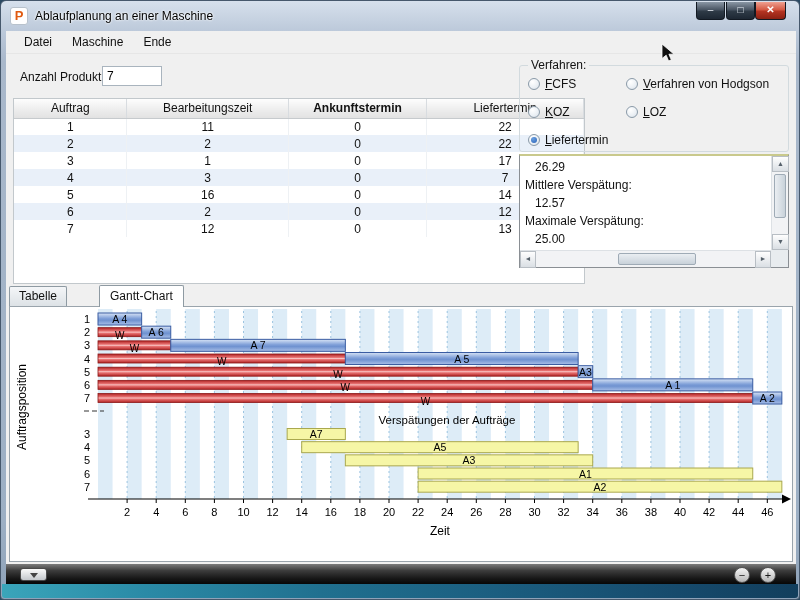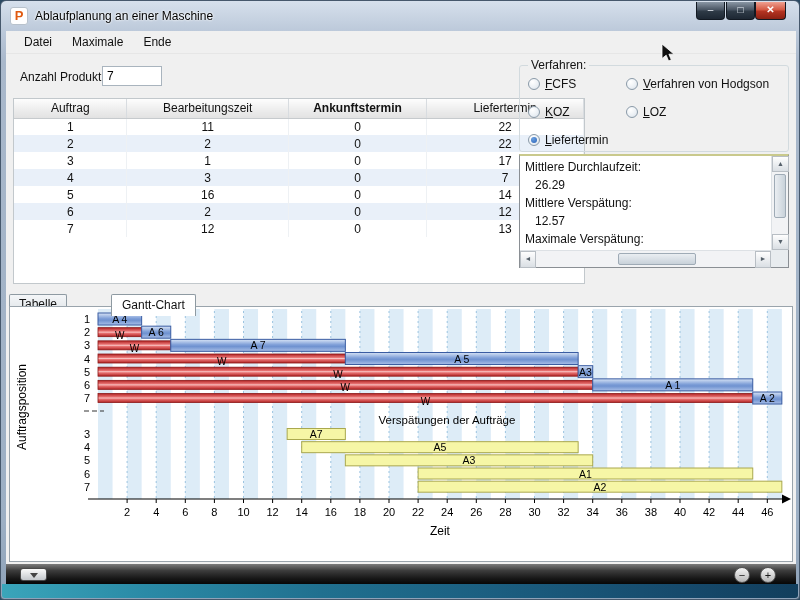--- a/index.html
+++ b/index.html
@@ -61,21 +61,21 @@
   .sb-v .up{top:0;left:0;}
   .sb-v .down{bottom:0;left:0;}
   .sb-h .left{left:0;top:0;width:16px;height:17px;}
   .sb-h .right{right:0;top:0;width:16px;height:17px;}
   .sb-thumb-v{position:absolute;left:2px;right:2px;top:18px;height:44px;border:1px solid #9fabb6;
     border-radius:2px;background:linear-gradient(90deg,#eaeef2,#c9d2da);}
   .sb-thumb-h{position:absolute;top:2px;bottom:2px;left:98px;width:78px;border:1px solid #9fabb6;
     border-radius:2px;background:linear-gradient(#eaeef2,#c9d2da);}
   .sb-corner{position:absolute;right:0;bottom:0;width:17px;height:17px;background:#e8ecef;}
   
-  .tabbar{position:absolute;left:3px;top:240px;height:21px;display:flex;align-items:flex-start;gap:12px;}
+  .tabbar{position:absolute;left:3px;top:231px;height:21px;display:flex;align-items:center;}
   .tab{font-size:12px;padding:2px 9px 3px;background:linear-gradient(#f4f6f8,#dde2e6);
     border:1px solid #8e9aa2;border-bottom:none;border-radius:2px 2px 0 0;margin-right:2px;}
   .tab.active{background:#fff;padding:3px 10px 4px;position:relative;z-index:4;margin-bottom:-1px;margin-left:30px;}
   .chart-panel{position:absolute;left:3px;top:252px;width:784px;height:256px;background:#fff;
     border:1px solid #9aa4ac;z-index:2;}
   .chart-panel svg{display:block;font-family:"Liberation Sans",sans-serif;}
   
   .bottom-bar{position:absolute;left:5px;top:563px;width:790px;height:22px;
     background:linear-gradient(#7c7c7c,#3c3c3c 30%,#181818 65%,#000);}
   .bb-thumb{position:absolute;left:14px;top:4px;width:27px;height:13px;border:1px solid #4a4a4a;
@@ -99,21 +99,21 @@
   <div class="titlebar">
     <div class="app-icon">P</div>
     <div class="title-text">Ablaufplanung an einer Maschine</div>
     <div class="win-btn min">–</div>
     <div class="win-btn max">□</div>
     <div class="win-btn close">✕</div>
   </div>
 
   <div class="menubar" id="menubar">
       <span class="menu-item">Datei</span>
-      <span class="menu-item">Maximale</span>
+      <span class="menu-item">Maschine</span>
       <span class="menu-item">Ende</span>
     </div>
 
   <div class="client">
 
     <div class="anzahl-label">Anzahl Produkte</div>
     <input class="anzahl-input" value="7" style="">
 
     <div class="tbl-wrap">
       <table class="grid">
@@ -192,21 +192,21 @@
             <span><u>L</u>OZ</span>
           </div>
           <div class="radio-row">
             <span class="radio-circle sel"></span>
             <span><u>L</u>iefertermin</span>
           </div>
         </div>
     </fieldset>
 
     <div class="results">
-      <div class="res-text" id="res-text"><div>Mittlere Durchlaufzeit:</div><div>   26.29</div><div>Mittlere Verspätung:</div><div>   12.57</div><div>Maximale Verspätung:</div><div>   25.00</div></div>
+      <div class="res-text" id="res-text"><div>   26.29</div><div>Mittlere Verspätung:</div><div>   12.57</div><div>Maximale Verspätung:</div><div>   25.00</div></div>
       <div class="sb-v">
         <div class="sb-btn up">▲</div>
         <div class="sb-thumb-v"></div>
         <div class="sb-btn down">▼</div>
       </div>
       <div class="sb-h">
         <div class="sb-btn left">◄</div>
         <div class="sb-thumb-h"></div>
         <div class="sb-btn right">►</div>
       </div>

